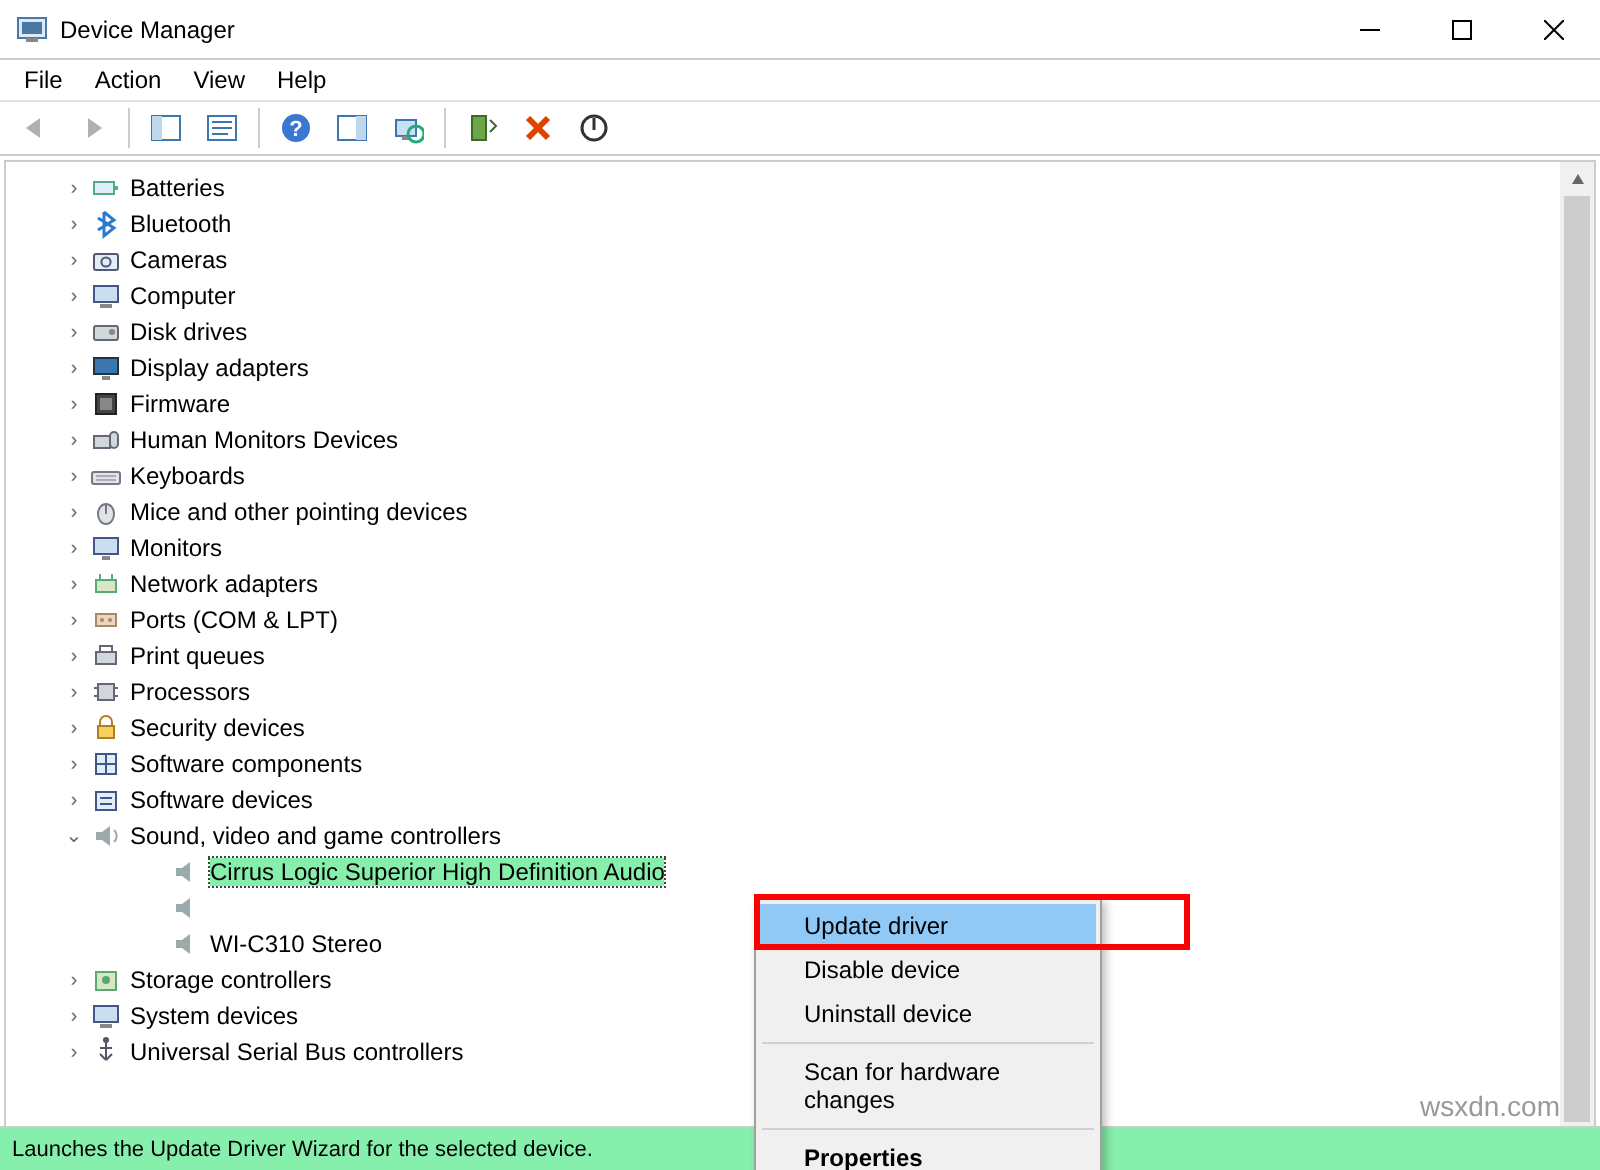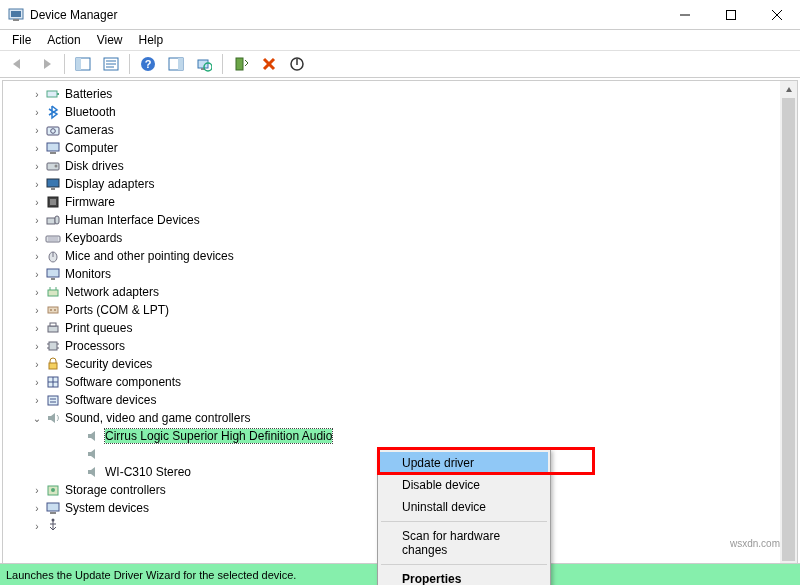--- a/index.html
+++ b/index.html
@@ -45,21 +45,21 @@
   .context-menu { position: absolute; left: 377px; top: 449px; width: 174px; background: #f0f0f0; border: 1px solid #a0a0a0; box-shadow: 2px 2px 4px rgba(0,0,0,0.25); padding: 2px; z-index: 20; }
   .cm-item { padding: 4px 22px; font-size: 12px; cursor: default; }
   .cm-sep { height: 1px; background: #d0d0d0; margin: 3px 1px; }
   .cm-highlight { background: #90c8f6; }
   .cm-bold { font-weight: bold; }
   .red-box { position: absolute; left: 377px; top: 447px; width: 218px; height: 28px; border: 3px solid #ff0000; z-index: 30; pointer-events: none; }
 
   
   .statusbar { position: absolute; bottom: 0; left: 0; right: 0; height: 22px; background: #86efac; border-top: 1px solid #ccc; display: flex; align-items: center; padding-left: 6px; font-size: 11px; }
 
-  .watermark { position: absolute; right: 20px; bottom: 36px; font-size: 10px; color: #999; }
+  .watermark { position: absolute; right: 20px; bottom: 24px; font-size: 14px; color: #999; }
 
   svg { display: block; }
 </style>
 </head>
 <body>
 
 <div class="titlebar">
   <span class="title-icon">
     <svg width="16" height="16" viewBox="0 0 16 16">
         <rect x="1" y="2" width="14" height="10" fill="#dce8f4" stroke="#4a78a4"></rect>
@@ -242,21 +242,21 @@
         <span class="tree-label">Firmware</span>
       </div>
     <div class="tree-row indent-1">
         <span class="twist">›</span>
         <span class="dev-icon">
           <svg width="16" height="16">
             <rect x="2" y="6" width="8" height="6" fill="#d0d8dc" stroke="#667"></rect>
             <rect x="10" y="4" width="4" height="8" rx="2" fill="#d0d8dc" stroke="#667"></rect>
           </svg>
         </span>
-        <span class="tree-label">Human Interface Devices</span>
+        <span class="tree-label">Human Monitors Devices</span>
       </div>
     <div class="tree-row indent-1">
         <span class="twist">›</span>
         <span class="dev-icon">
           <svg width="16" height="16">
             <rect x="1" y="6" width="14" height="6" rx="1" fill="#e0e4e8" stroke="#778"></rect>
             <line x1="3" y1="8" x2="13" y2="8" stroke="#aab"></line>
             <line x1="3" y1="10" x2="13" y2="10" stroke="#aab"></line>
           </svg>
         </span>
@@ -415,20 +415,21 @@
         <span class="tree-label">System devices</span>
       </div>
     <div class="tree-row indent-1">
         <span class="twist">›</span>
         <span class="dev-icon">
           <svg width="16" height="16">
             <path d="M8 2 v10 M8 12 l3 -3 M8 12 l-3 -3 M5 6 h6" stroke="#556" fill="none"></path>
             <circle cx="8" cy="2" r="1.5" fill="#556"></circle>
           </svg>
         </span>
+        <span class="tree-label">Universal Serial Bus controllers</span>
       </div>
   </div>
   <div class="scrollbar">
     <div class="arrow-up">
         <svg width="8" height="8">
           <path d="M4 1 L7 6 L1 6 Z" fill="#666"></path>
         </svg>
       </div>
     <div class="thumb" style="top:17px;height:calc(100% - 34px);"></div>
     <div class="arrow-down">

